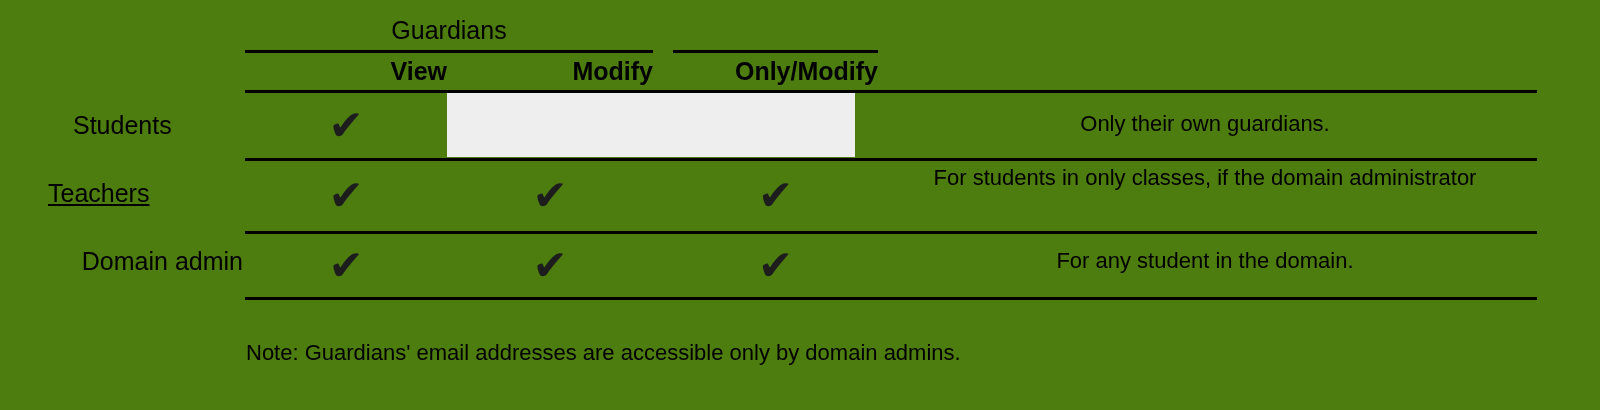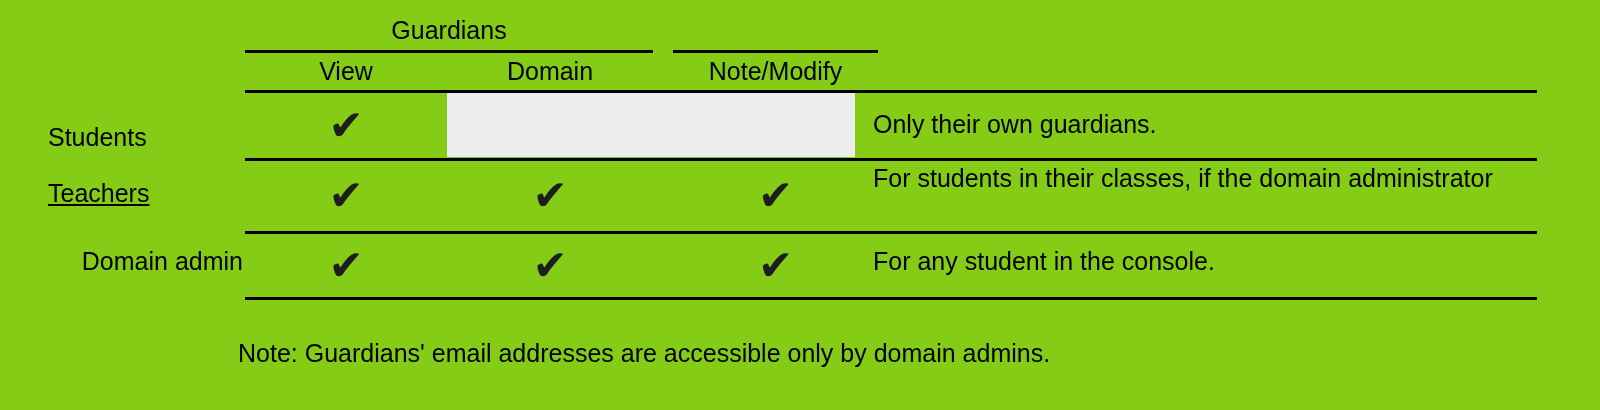--- a/index.html
+++ b/index.html
@@ -4,21 +4,21 @@
 <style>
   html, body {
     margin: 0;
     padding: 0;
     background: #ffffff;
   }
   .page {
     position: relative;
     width: 1600px;
     height: 410px;
-    background: #84cc16;
+    background: #4d7c0f;
     font-family: "Liberation Sans", sans-serif;
     color: #000000;
     overflow: hidden;
   }
   .abs { position: absolute; }
 
   
   .group-label {
     top: 14px;
     height: 32px;
@@ -38,21 +38,22 @@
   .r-row1   { top: 158px; }
   .r-row2   { top: 231px; }
   .r-bottom { top: 297px; }
 
   
   .col-h {
     top: 56px;
     height: 30px;
     line-height: 30px;
     font-size: 25px;
-    text-align: center;
+    text-align: right;
+    font-weight: bold;
   }
   .col-view       { left: 245px; width: 202px; }
   .col-modify     { left: 447px; width: 206px; }
   .col-viewmodify { left: 673px; width: 205px; }
 
   
   .disabled-cell {
     left: 447px;
     top: 93px;
     width: 408px;
@@ -61,21 +62,21 @@
   }
 
   
   .row-label {
     left: 48px;
     width: 195px;
     font-size: 25px;
     line-height: 26px;
     white-space: nowrap;
   }
-  .rl-1 { top: 124px; }
+  .rl-1 { top: 112px; margin-left: 25px; }
   .rl-2 { top: 180px; text-decoration: underline; }
   .rl-3 { top: 248px; text-align: right; }
 
   
   .check {
     display: flex;
     align-items: center;
     justify-content: center;
     font-family: "DejaVu Sans", sans-serif;
     font-weight: bold;
@@ -86,74 +87,75 @@
   .cc-modify     { left: 447px; width: 206px; }
   .cc-viewmodify { left: 673px; width: 205px; }
   .cr-1 { top: 93px;  height: 64px; }
   .cr-2 { top: 161px; height: 69px; }
   .cr-3 { top: 234px; height: 62px; }
 
   
   .note {
     left: 873px;
     width: 664px;
-    font-size: 25px;
+    font-size: 22px;
     line-height: 32px;
+    text-align: center;
   }
   .n-1 { top: 110px; line-height: 28px; }
   .n-2 { top: 162px; }
   .n-3 { top: 247px; line-height: 28px; }
 
   
   .footnote {
-    left: 238px;
+    left: 246px;
     top: 339px;
     width: 1200px;
-    font-size: 25px;
+    font-size: 22px;
     line-height: 28px;
   }
 </style>
 </head>
 <body>
 
 <div class="page">
 
   <div class="abs group-label g-guardians">Guardians</div>
 
   <div class="abs rule rule-guardians"></div>
   <div class="abs rule rule-invitations"></div>
 
   <div class="abs col-h col-view">View</div>
-  <div class="abs col-h col-modify">Domain</div>
-  <div class="abs col-h col-viewmodify">Note/Modify</div>
+  <div class="abs col-h col-modify">Modify</div>
+  <div class="abs col-h col-viewmodify">Only/Modify</div>
 
   <div class="abs rule rule-full r-header"></div>
   <div class="abs rule rule-full r-row1"></div>
   <div class="abs rule rule-full r-row2"></div>
   <div class="abs rule rule-full r-bottom"></div>
 
   <div class="abs disabled-cell"></div>
 
   <div class="abs row-label rl-1">Students</div>
   <div class="abs check cc-view cr-1">✔</div>
   <div class="abs note n-1">
     <div>Only their own guardians.</div>
   </div>
 
   <div class="abs row-label rl-2">Teachers</div>
   <div class="abs check cc-view cr-2">✔</div>
   <div class="abs check cc-modify cr-2">✔</div>
   <div class="abs check cc-viewmodify cr-2">✔</div>
   <div class="abs note n-2">
-    <div>For students in their classes, if the domain administrator</div>
+    <div>For students in only classes, if the domain administrator</div>
   </div>
 
   <div class="abs row-label rl-3">Domain admin</div>
   <div class="abs check cc-view cr-3">✔</div>
   <div class="abs check cc-modify cr-3">✔</div>
   <div class="abs check cc-viewmodify cr-3">✔</div>
   <div class="abs note n-3">
-    <div>For any student in the console.</div>
+    <div>For any student in the domain.</div>
   </div>
 
   <div class="abs footnote">Note: Guardians' email addresses are accessible only by domain admins.</div>
 
 </div>
 
 </body></html>

